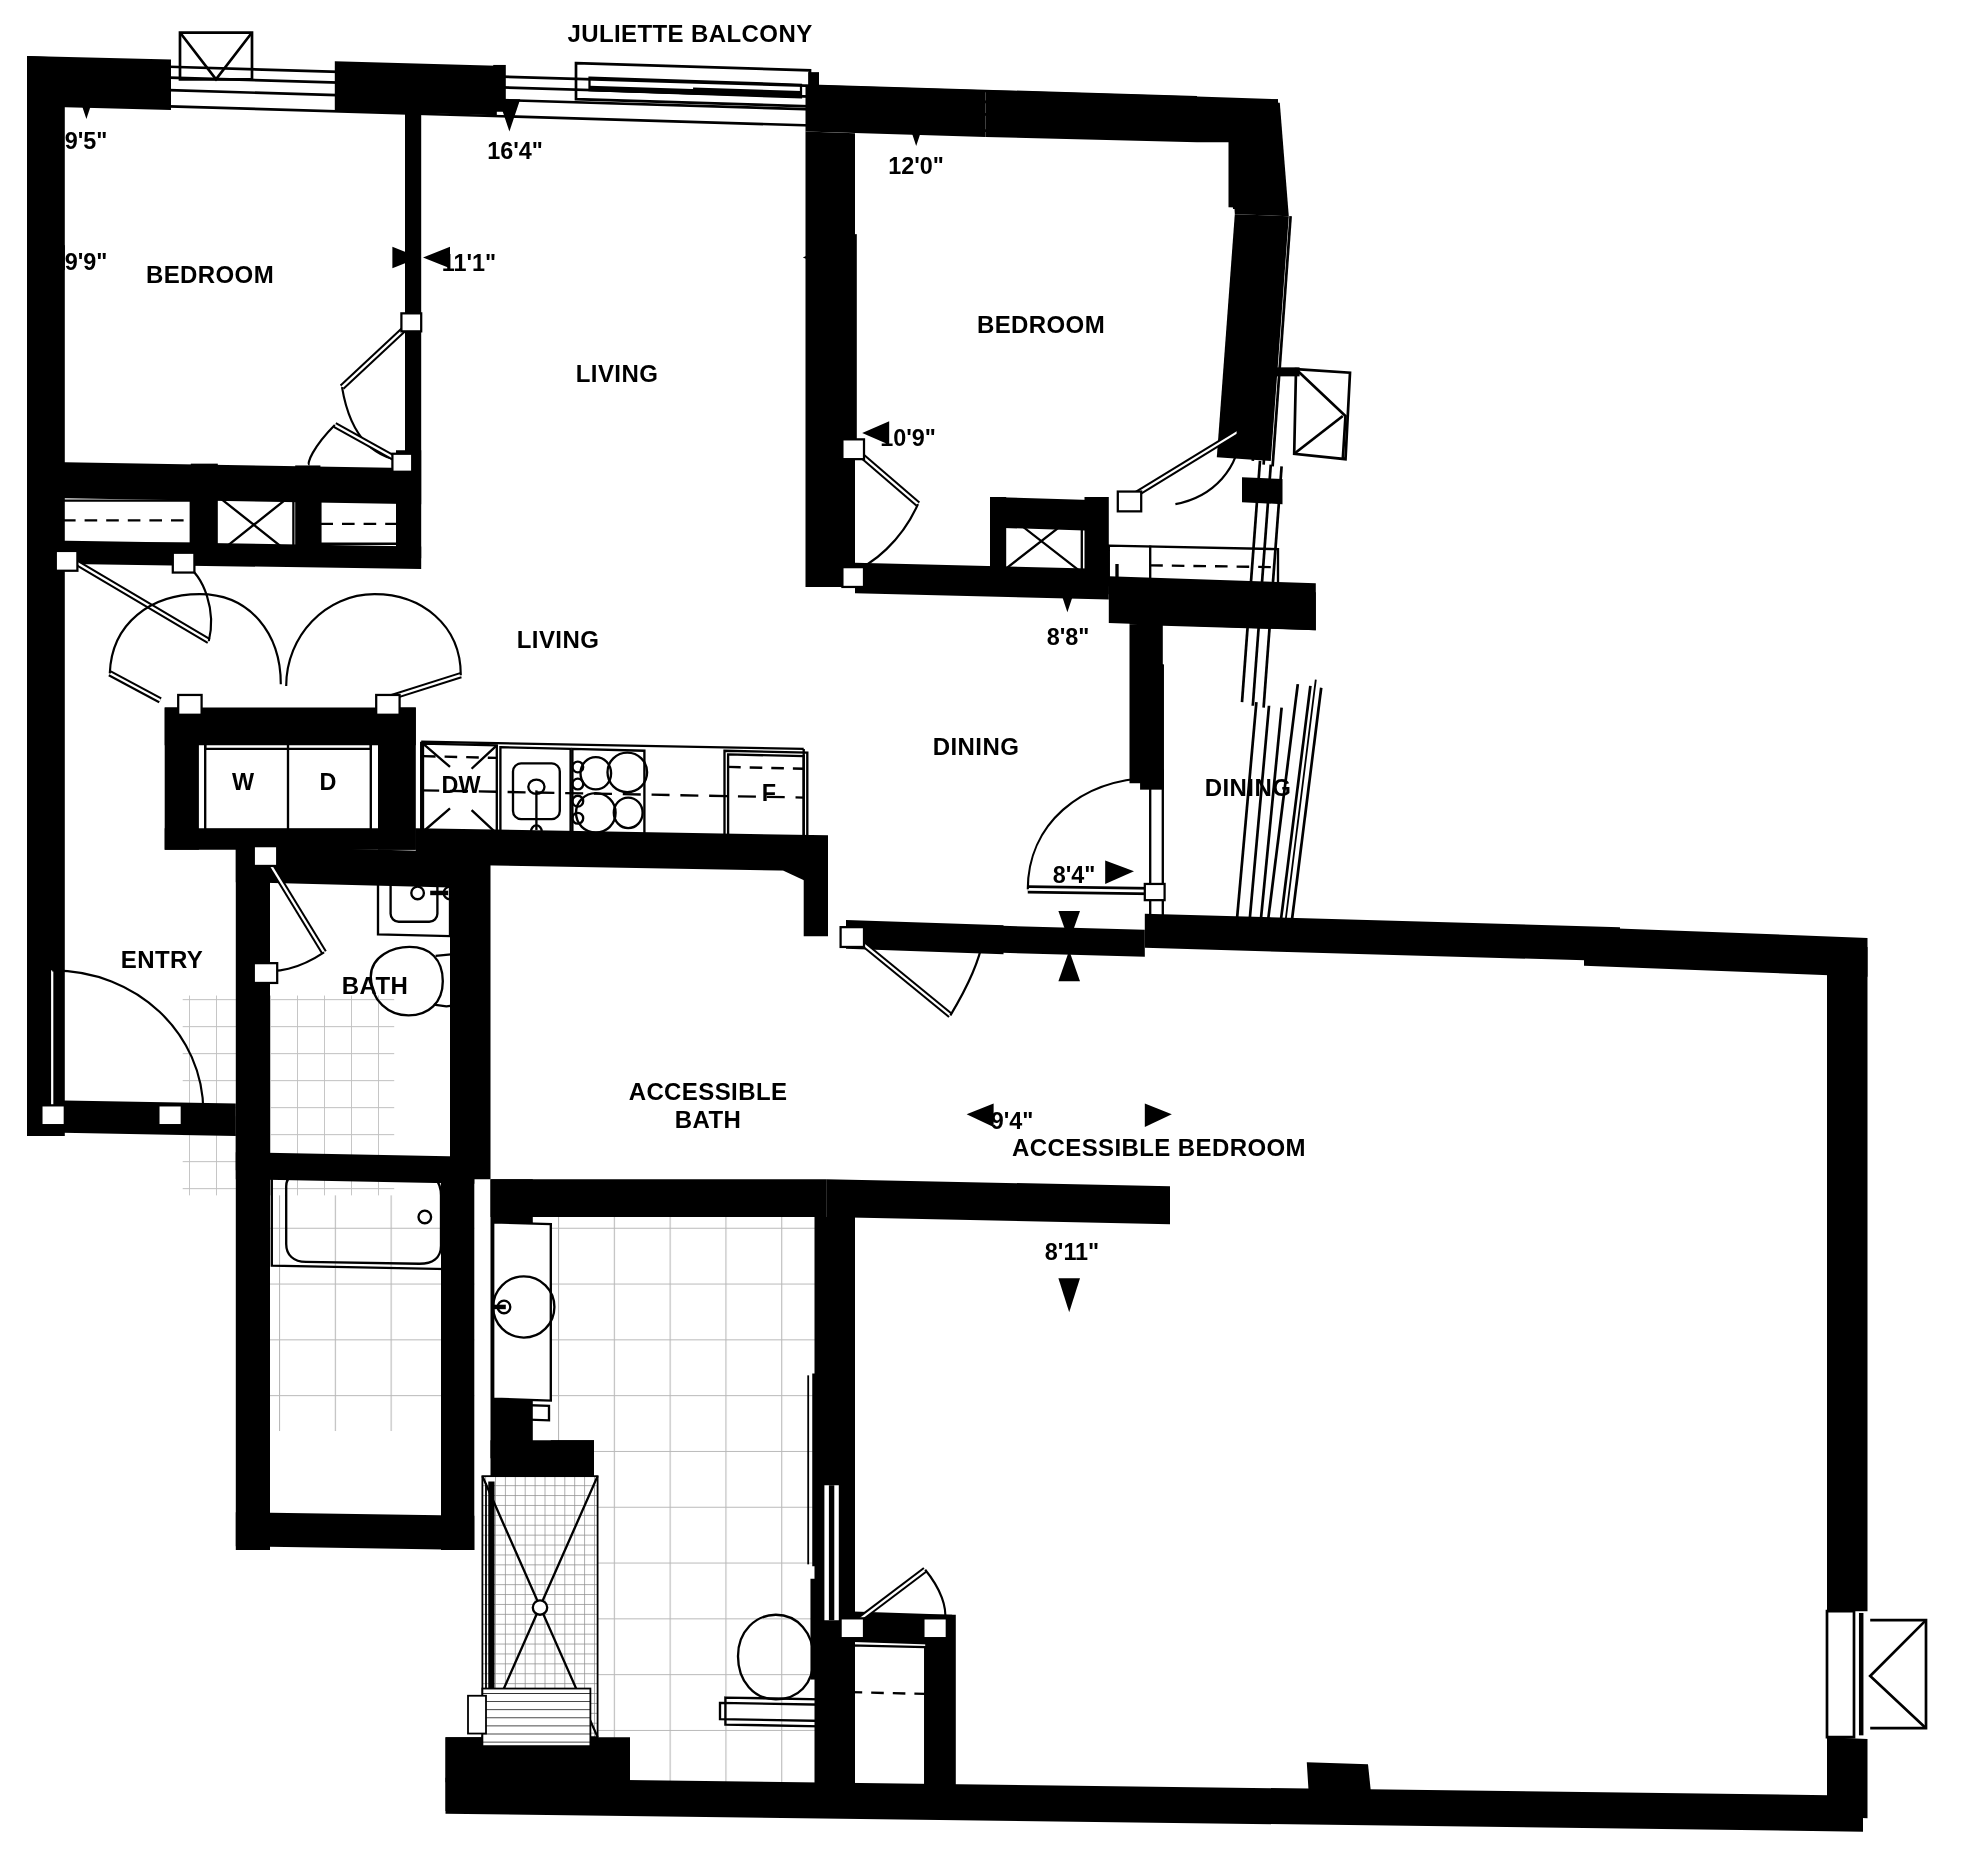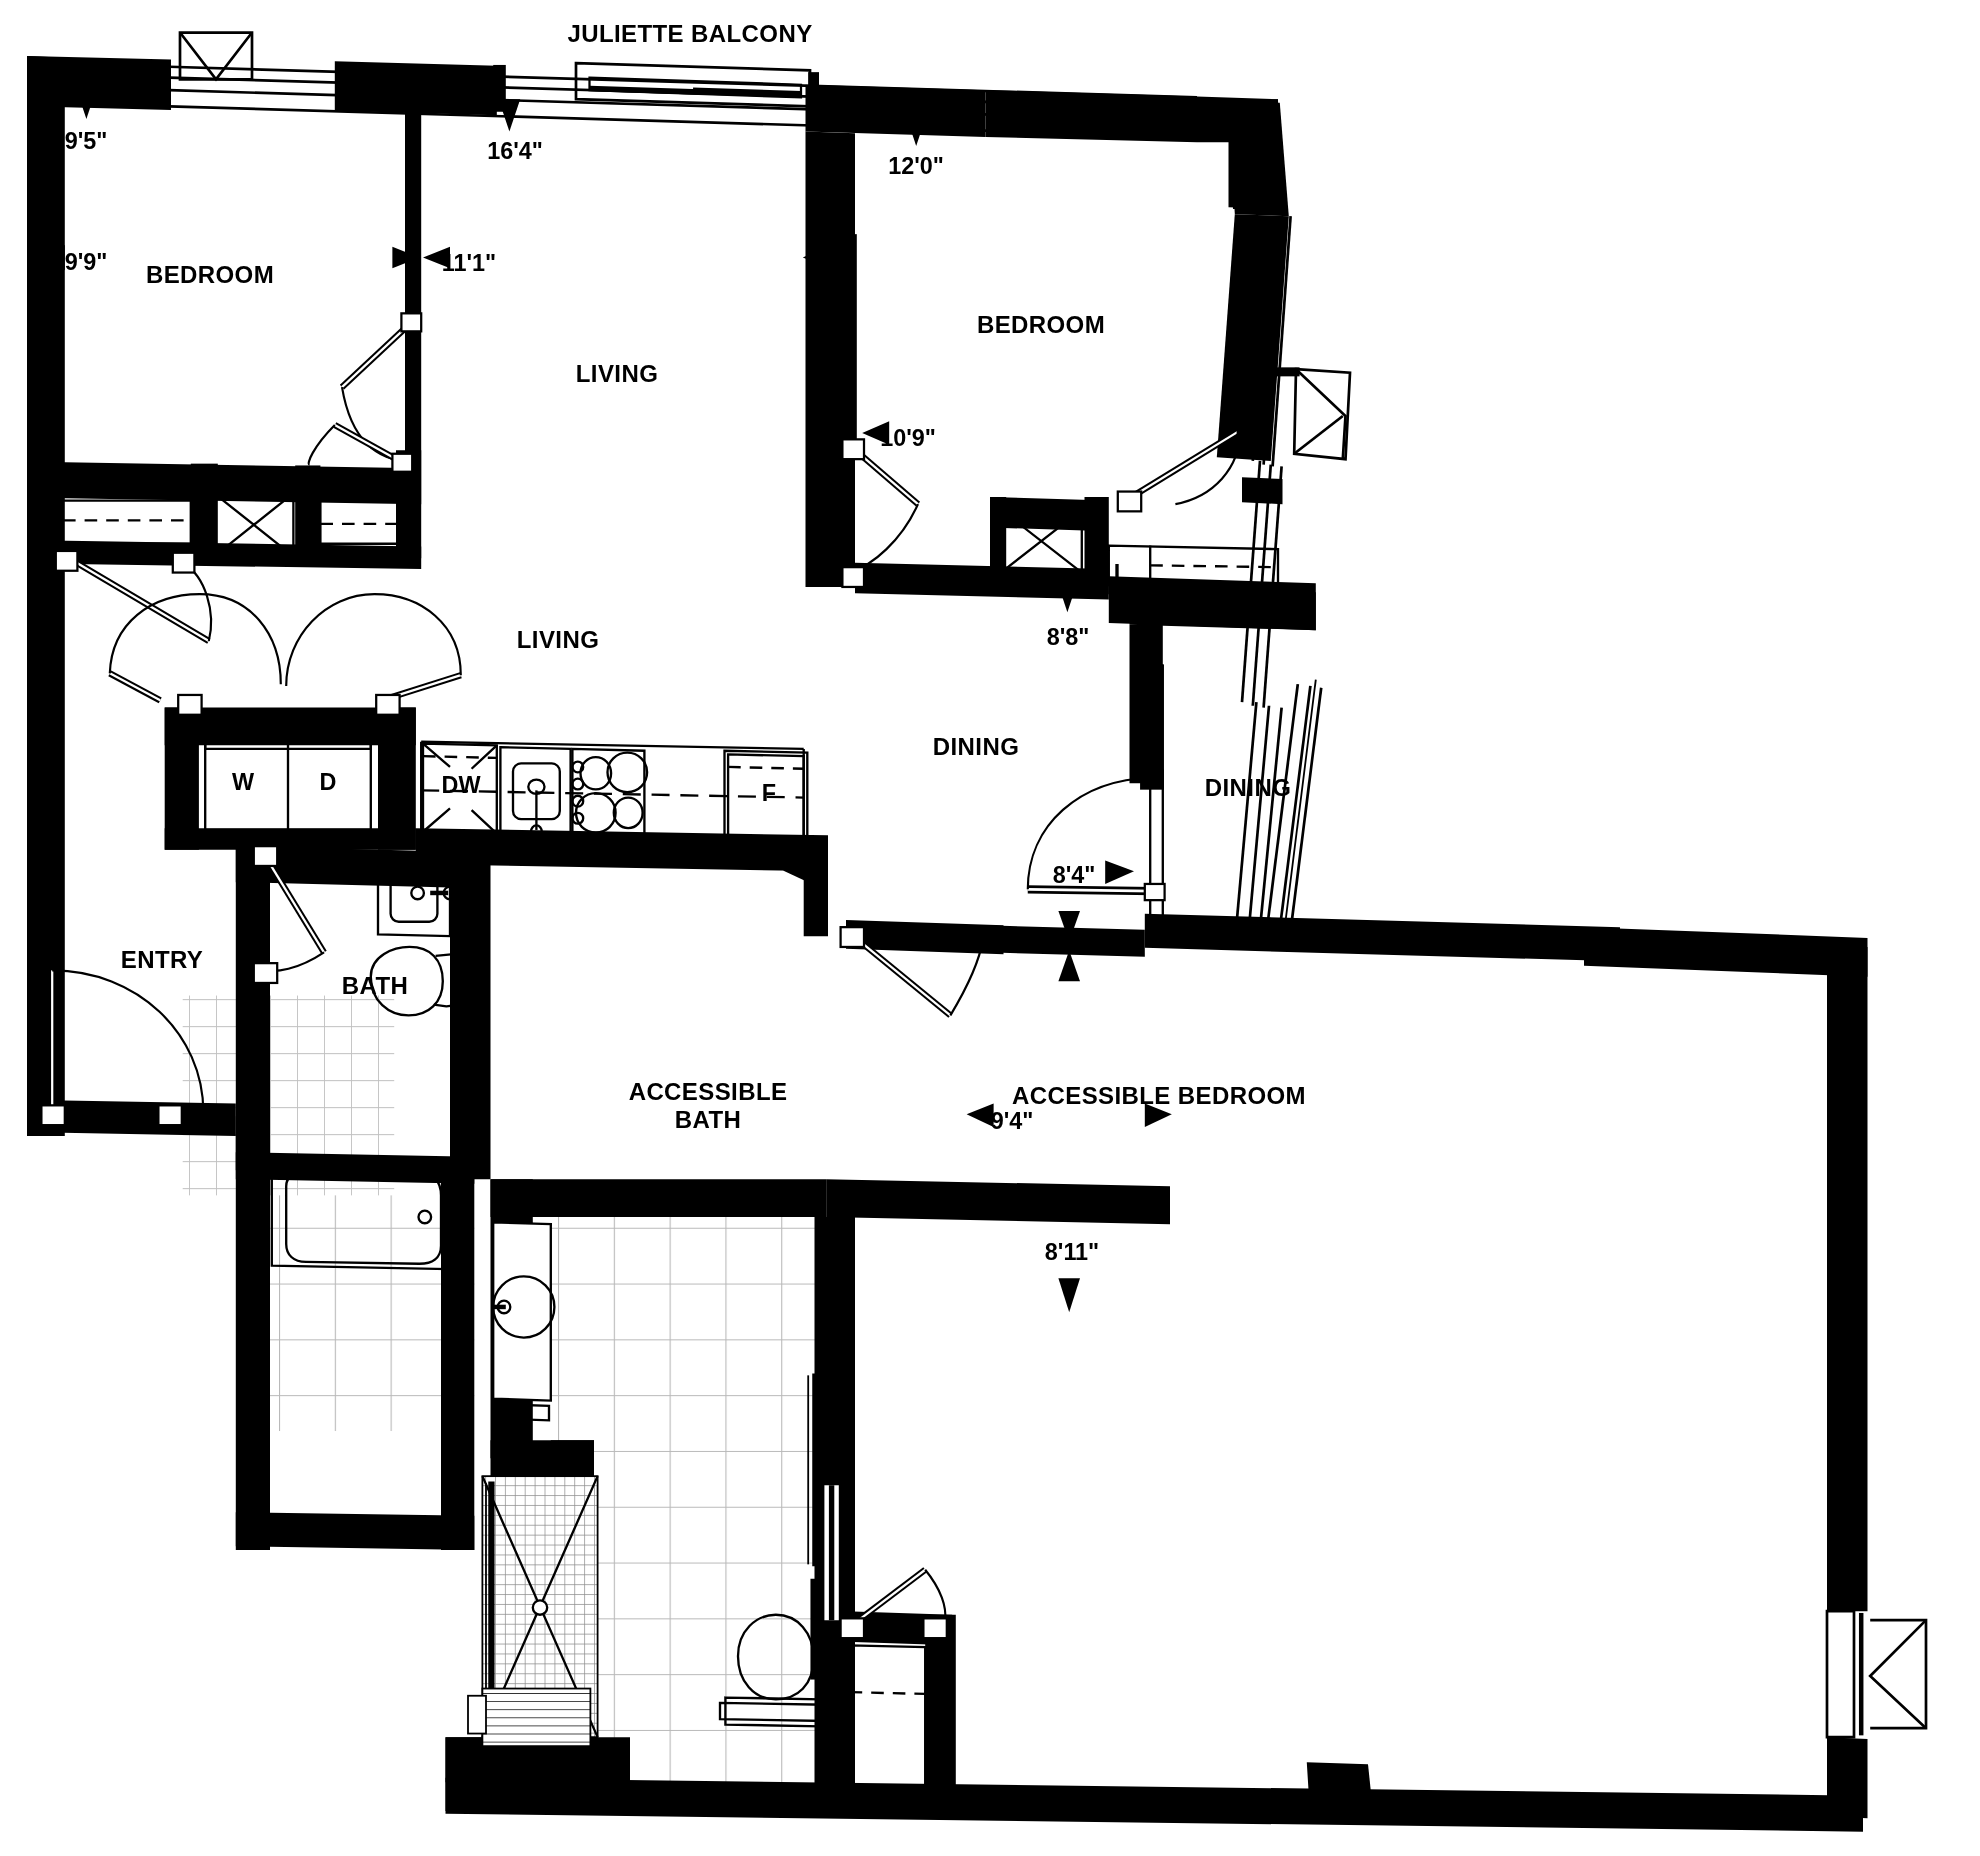--- a/index.html
+++ b/index.html
@@ -441,21 +441,21 @@
     <div class="room-label" style="left:210px; top:275px;">BEDROOM</div>
     <div class="room-label" style="left:617px; top:374px;text-align:right;">LIVING</div>
     <div class="room-label" style="left:1041px; top:325px;">BEDROOM</div>
     <div class="room-label" style="left:558px; top:640px;">LIVING</div>
     <div class="room-label" style="left:976px; top:747px;">DINING</div>
     <div class="room-label" style="left:1248px; top:788px;">DINING</div>
     <div class="room-label" style="left:162px; top:960px;text-align:right;">ENTRY</div>
     <div class="room-label" style="left:375px; top:986px;">BATH</div>
     <div class="room-label" style="left:708px; top:1086px;margin-top:20px;">ACCESSIBLE
 BATH</div>
-    <div class="room-label" style="left:1159px; top:1096px;text-align:center;">ACCESSIBLE BEDROOM</div>
+    <div class="room-label" style="left:1159px; top:1148px;text-align:center;">ACCESSIBLE BEDROOM</div>
   </div>
 
   <div>
     <div class="appliance-label" style="left:243px; top:782px;">W</div>
     <div class="appliance-label" style="left:328px; top:782px;">D</div>
     <div class="appliance-label" style="left:461px; top:785px;">DW</div>
     <div class="appliance-label" style="left:769px; top:793px;">F</div>
     <div class="appliance-label" style="left:1121px; top:573px;">L</div>
   </div>
 

